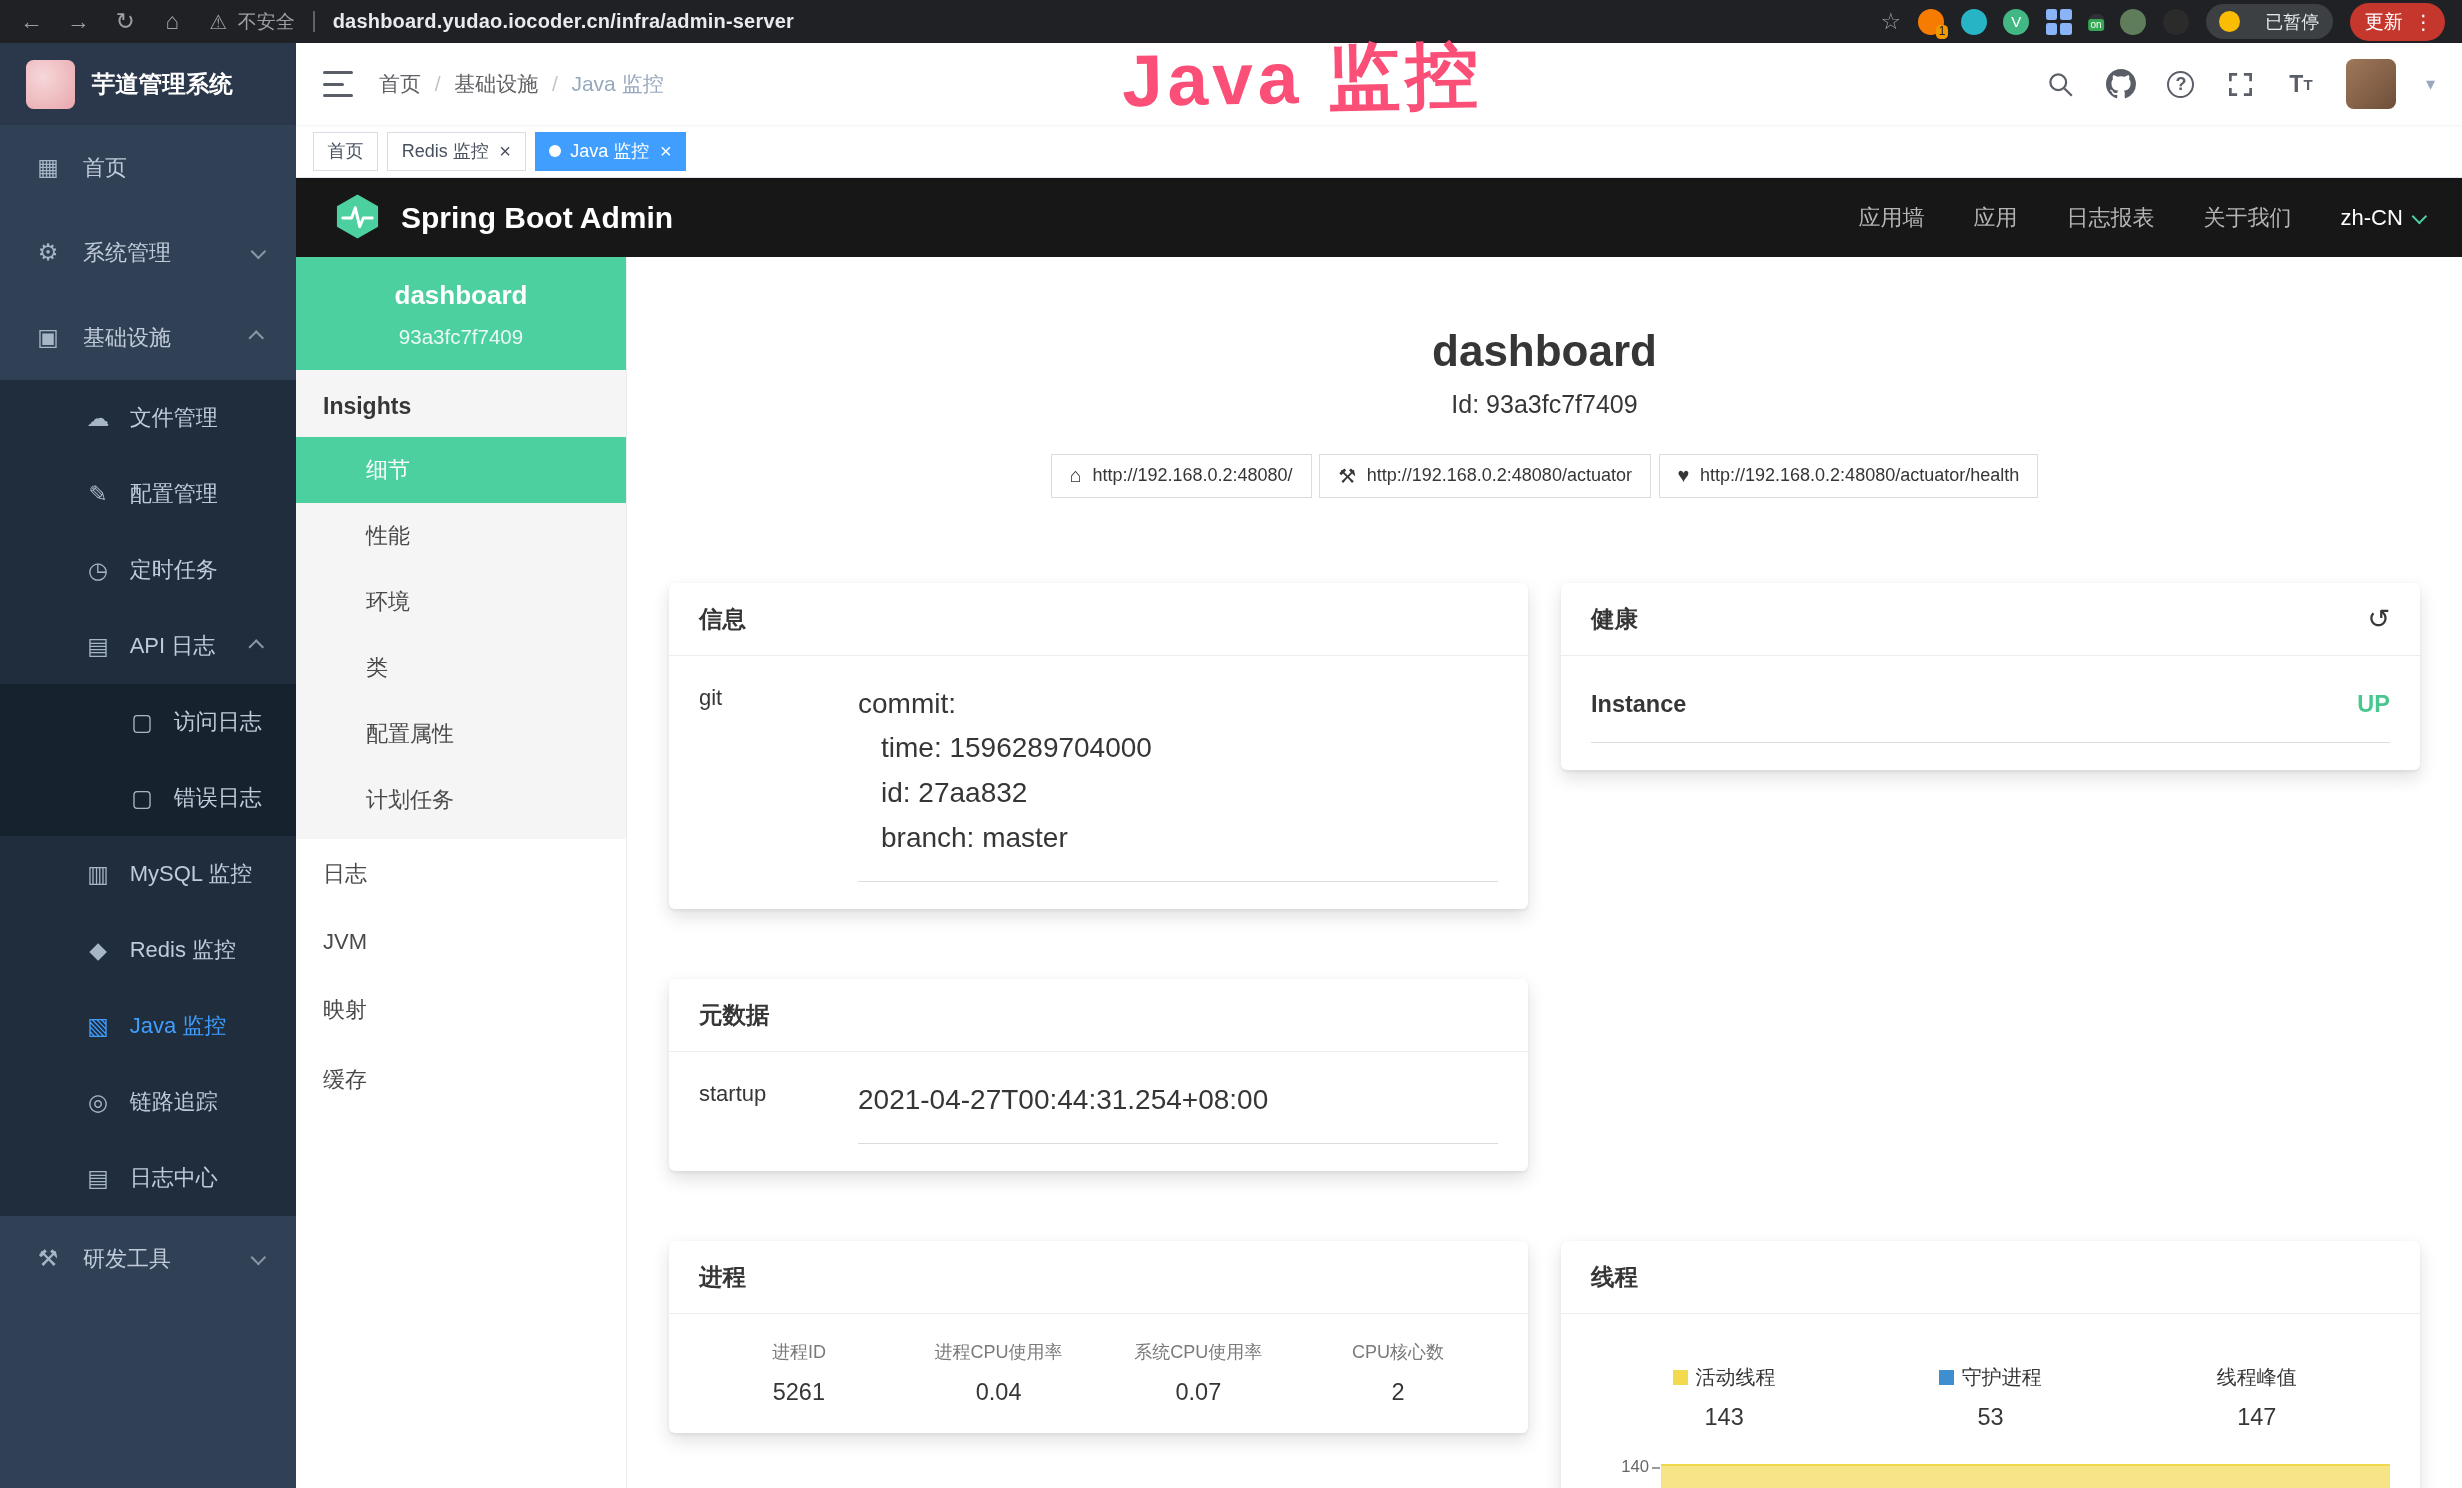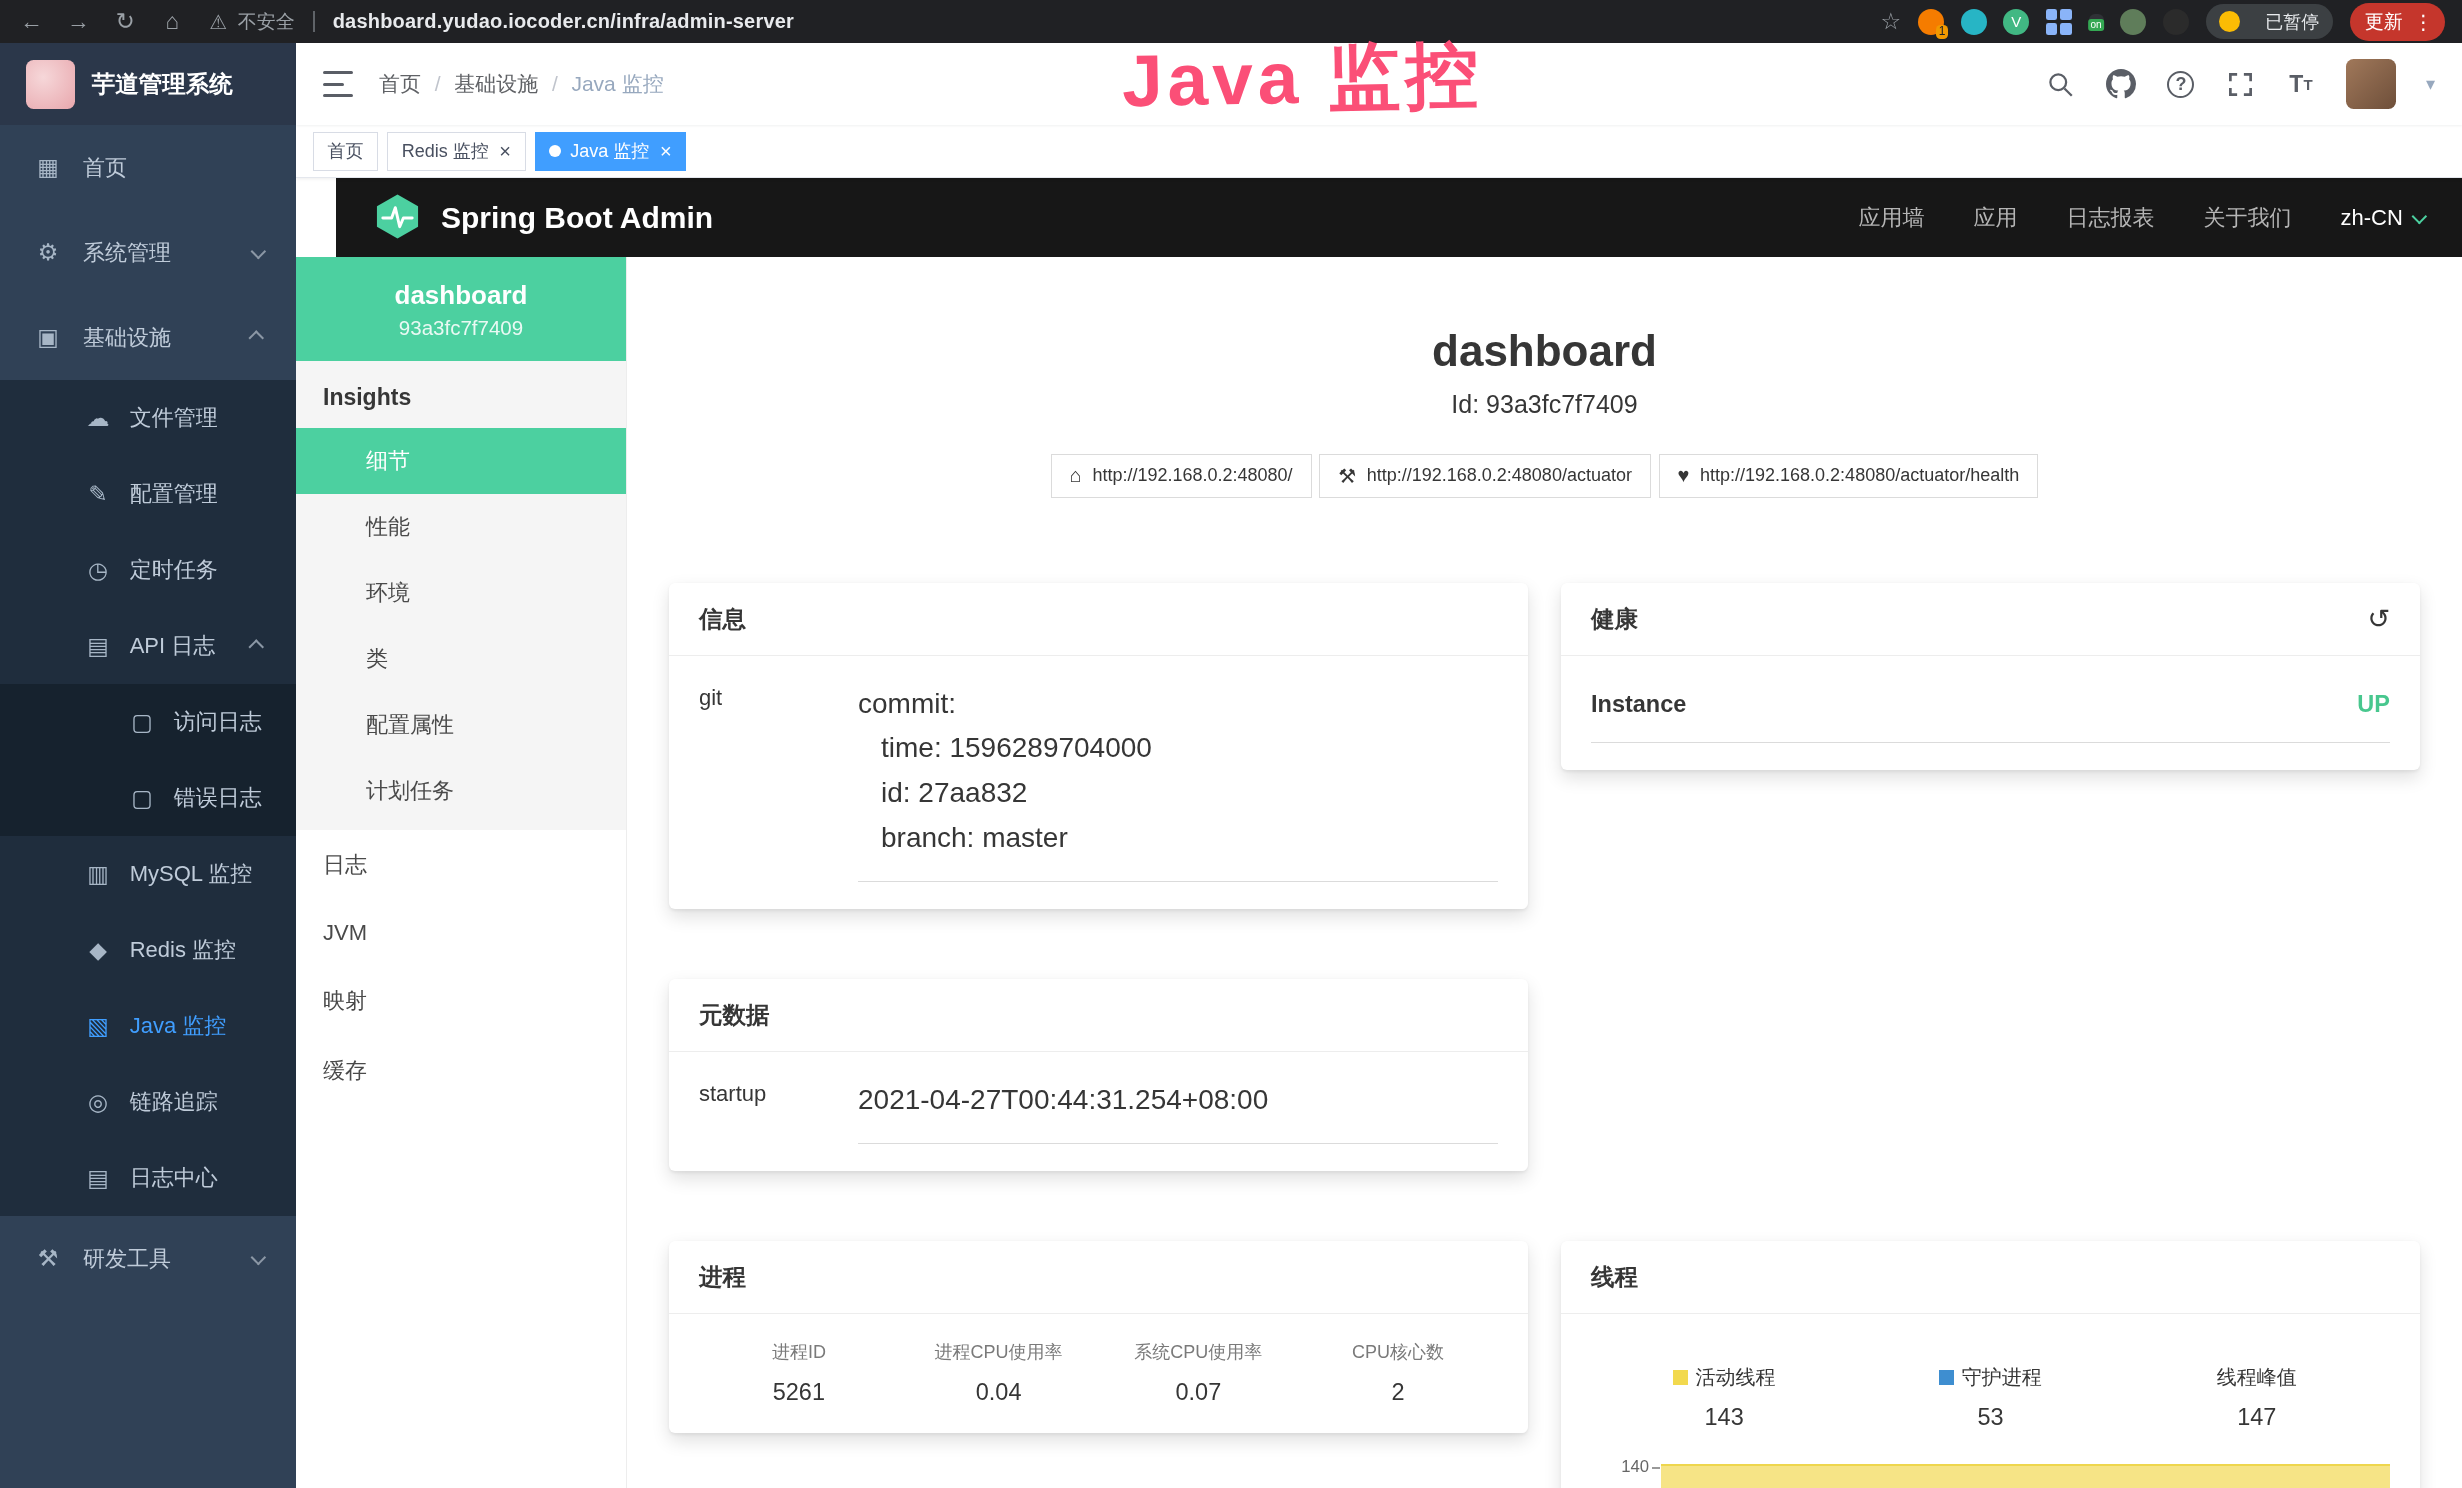--- a/index.html
+++ b/index.html
@@ -67,34 +67,34 @@
   .annotation { position:absolute; left:1122px; top:30px; z-index:60; font-size:73px; font-weight:800; color:#fb4f77; transform:rotate(-1deg); letter-spacing:4.6px; pointer-events:none; }
 
   
   .tabs-bar { height:53px; flex:none; background:#fff; border-bottom:0.8px solid #e4e7ed; box-shadow:0 1.5px 3px rgba(0,0,0,.06); display:flex; align-items:center; gap:9px; padding:0 16.7px; position:relative; z-index:5; }
   .tab { height:39px; display:flex; align-items:center; gap:9px; padding:0 13.7px; border:0.8px solid #d8dce5; font-size:18px; color:#495060; background:#fff; cursor:pointer; }
   .tab.active { background:#409eff; border-color:#409eff; color:#fff; }
   .tab .dot { width:12px; height:12px; border-radius:50%; background:#fff; }
   .tab .x { font-size:20px; margin-left:1.5px; cursor:pointer; }
 
   
-  .sba-navbar { height:79px; flex:none; background:#171717; display:flex; align-items:center; gap:20px; padding:0 38px;margin-left:40px; }
+  .sba-navbar { height:79px; flex:none; background:#171717; display:flex; align-items:center; gap:20px; padding:0 38px; }
   .sba-title { color:#fff; font-size:30px; font-weight:700; }
   .sba-nav { margin-left:auto; display:flex; align-items:center; gap:49px; font-size:22px; color:#b5b5b5; }
   .sba-nav .navitem { cursor:pointer; }
   .lang { color:#fff; display:flex; align-items:center; gap:10.6px; cursor:pointer; }
   .lang .chev { border-color:#4cd0a0; margin-left:0; }
 
   .sba-body { flex:1; display:flex; min-height:0; }
 
   
   .sba-sidebar { width:331px; flex:none; background:#fff; border-right:0.8px solid #ededed; overflow:hidden; }
   .instance-head { background:#4cd0a0; color:#fff; text-align:center; padding:23px 7.6px 21px; cursor:pointer; }
   .inst-name { font-size:26px; font-weight:700; }
-  .inst-id { font-size:20.5px; opacity:.88; margin-top:5px; }
+  .inst-id { font-size:20.5px; opacity:.88; margin-top:14px; }
   .menu-group { background:#f5f5f5; padding-bottom:6px; }
   .group-label { padding:23px 27px 16.7px; font-weight:700; font-size:23px; color:#363636; }
   .ins-item { padding:18px 27px 18px 70px; font-size:22px; color:#4a4a4a; cursor:pointer; }
   .ins-item.active { background:#4cd0a0; color:#fff; }
   .root-item { padding:20px 27px; font-size:22px; color:#4a4a4a; cursor:pointer; }
 
   
   .sba-main { flex:1; overflow:hidden; background:#fff; padding:42px 42px 0; }
   .page-title { text-align:center; font-size:44px; font-weight:600; color:#363636; margin-top:27px; }
   .page-sub { text-align:center; font-size:25px; color:#363636; margin-top:13.7px; }

